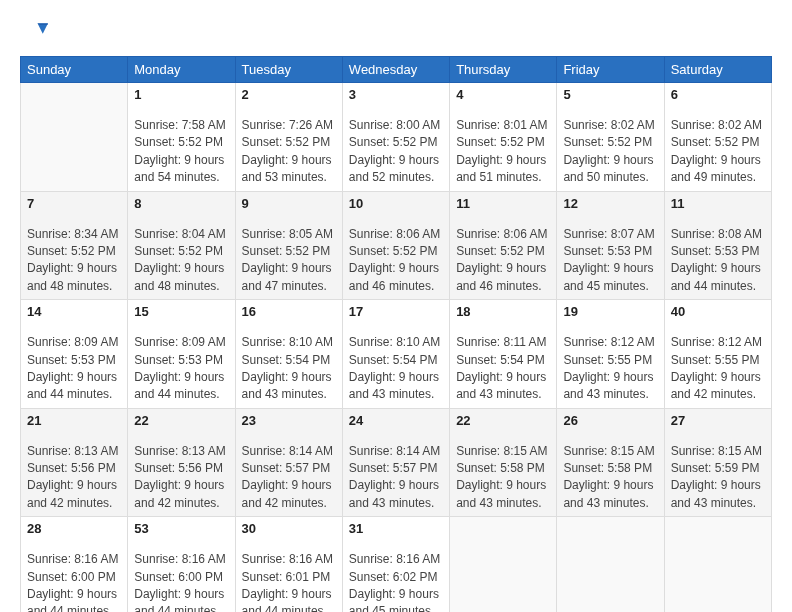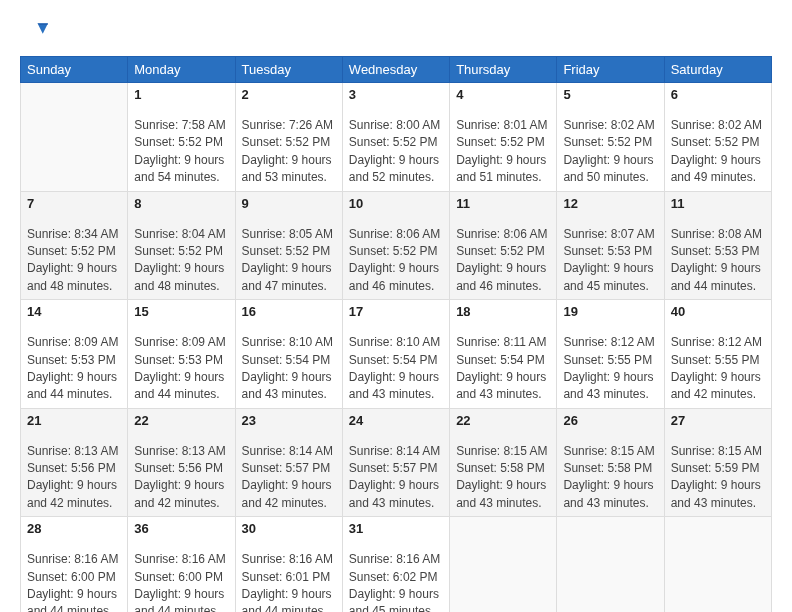--- a/index.html
+++ b/index.html
@@ -332,21 +332,21 @@
         </tr>
         <tr>
           <td>
             <div class="day-num">28</div>
             <div class="day-detail" style="white-space: pre-line;">Sunrise: 8:16 AM
 Sunset: 6:00 PM
 Daylight: 9 hours
 and 44 minutes.</div>
           </td>
           <td>
-            <div class="day-num">36</div>
+            <div class="day-num">53</div>
             <div class="day-detail" style="white-space: pre-line;">Sunrise: 8:16 AM
 Sunset: 6:00 PM
 Daylight: 9 hours
 and 44 minutes.</div>
           </td>
           <td>
             <div class="day-num">30</div>
             <div class="day-detail" style="white-space: pre-line;">Sunrise: 8:16 AM
 Sunset: 6:01 PM
 Daylight: 9 hours

